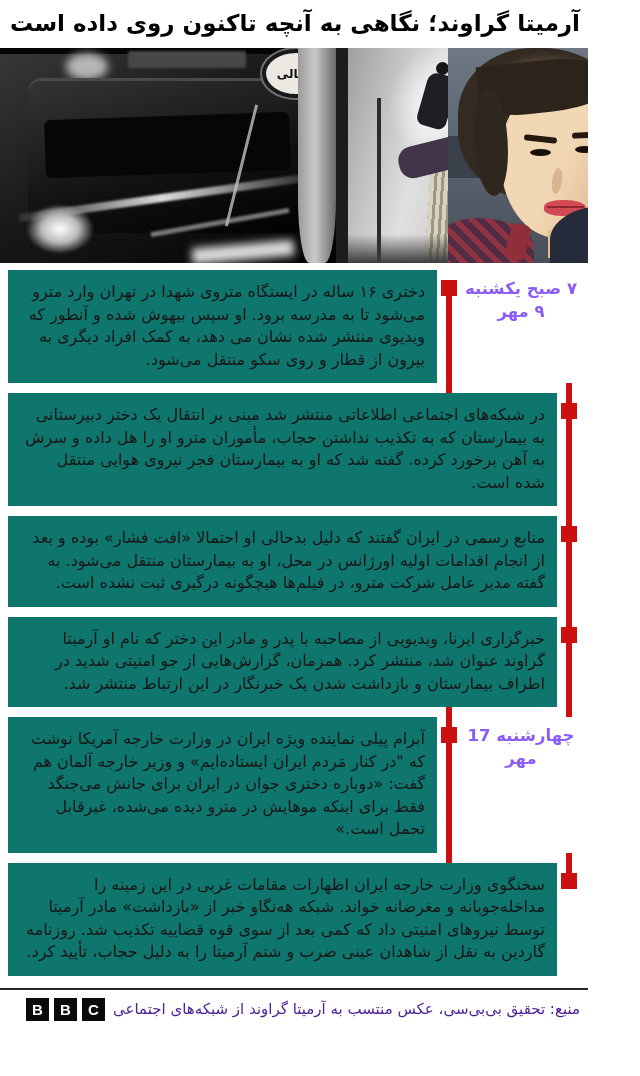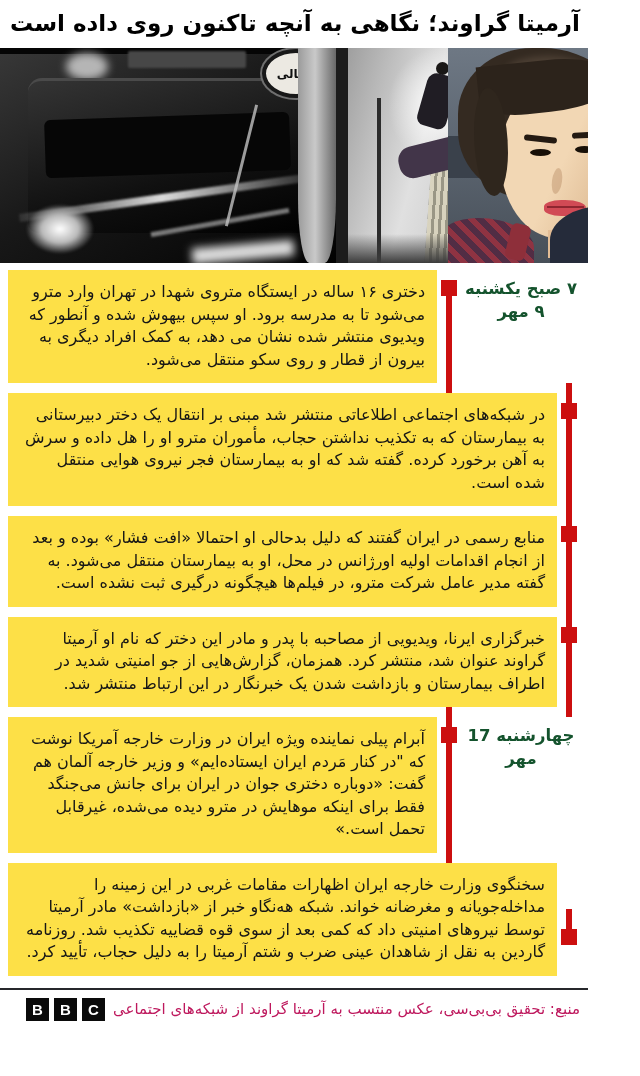--- a/index.html
+++ b/index.html
@@ -107,51 +107,51 @@
   .collar-red{ left:60px; top:176px; width:20px; height:36px; background:#8e2f3a;
     transform:rotate(14deg); border-radius:6px; }
   .zipper{ left:148px; top:176px; width:3px; height:38px; background:#dfe4e8;
     transform:rotate(-8deg); }
   .earbud-wire{ left:166px; top:148px; width:14px; height:42px; border-left:2px solid #eee;
     border-radius:50%; transform:rotate(-10deg); opacity:.85; }
 
   
   .timeline{ margin-top:7px; padding:0 7px 0 8px; }
   .entry{ display:flex; align-items:stretch; margin-bottom:10px; }
-  .entry:last-child{ margin-bottom:0;align-items:center; }
+  .entry:last-child{ margin-bottom:0; }
   .entry .box{
-    flex:1; background:#fde047; padding:11px 12px 12px 14px;
+    flex:1; background:#0f766e; padding:11px 12px 12px 14px;
     font-size:16px; line-height:22.5px; text-align:right; direction:rtl; color:#161616;
   }
   .tl-col{ width:24px; position:relative; flex:0 0 24px; }
   .seg{ position:absolute; left:50%; transform:translateX(-50%); width:6px;
     background:var(--accent); top:-10px; bottom:-10px; }
   .entry.first .seg{ top:12px; }
   .entry.last .seg{ bottom:auto; height:32px; }
   .dot{ position:absolute; left:50%; transform:translateX(-50%); top:10px;
     width:16px; height:16px; background:var(--accent); }
   .date-col{
     width:120px; flex:0 0 120px; padding-top:7px;
     font-weight:bold; font-size:16.5px; line-height:23px;
-    text-align:center; direction:rtl; color:#14532d;
+    text-align:center; direction:rtl; color:#8b5cf6;
   }
 
   
   .footer{
     margin-top:12px; border-top:2px solid #26272b;
     padding:8px 8px 10px 26px;
     display:flex; align-items:center; justify-content:space-between;
   }
   .bbc{ display:flex; gap:5px; }
   .bbc .blk{
     width:23px; height:23px; background:#0a0a0a; color:#fff;
     font-family:"Liberation Sans", sans-serif; font-weight:bold; font-size:15px;
     display:flex; align-items:center; justify-content:center;
   }
-  .source{ font-size:15px; color:#be185d; direction:rtl; text-align:center; }
+  .source{ font-size:15px; color:#4c1d95; direction:rtl; text-align:center; }
 </style>
 </head>
 <body>
 
 <div class="page">
 
   <h1 class="title">آرمیتا گراوند؛ نگاهی به آنچه تاکنون روی داده است</h1>
 
   <div class="hero">
     <div class="train-body"></div>

